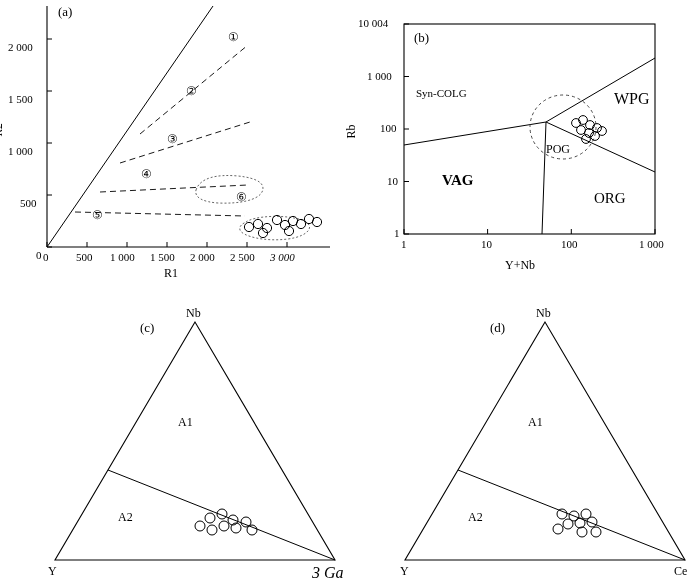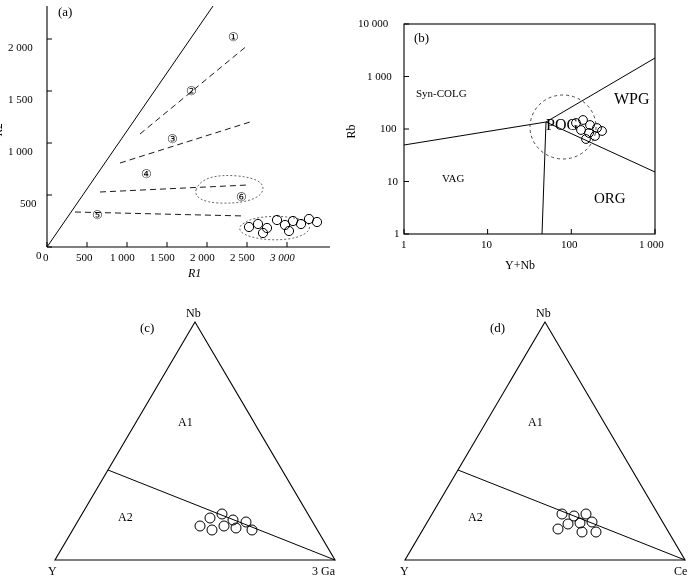--- a/index.html
+++ b/index.html
@@ -74,21 +74,21 @@
   <span class="lbl tick" style="left:8px;top:41px;">2 000</span>
 
   <span class="lbl tick" style="left:43px;top:251px;">0</span>
   <span class="lbl tick" style="left:76px;top:251px;">500</span>
   <span class="lbl tick" style="left:110px;top:251px;">1 000</span>
   <span class="lbl tick" style="left:150px;top:251px;">1 500</span>
   <span class="lbl tick" style="left:190px;top:251px;">2 000</span>
   <span class="lbl tick" style="left:230px;top:251px;">2 500</span>
   <span class="lbl tick" style="left:270px;top:251px;font-style:italic;">3 000</span>
 
-  <span class="lbl axis-title" style="left:188px;top:266px;font-style:italic;">R1</span>
+  <span class="lbl axis-title" style="left:164px;top:266px;">R1</span>
   <span class="lbl axis-title" style="left:-8px;top:122px;transform:rotate(-90deg);font-style:italic;">R2</span>
 
   <span class="lbl" style="left:228px;top:30px;font-size:12px;">①</span>
   <span class="lbl" style="left:186px;top:84px;font-size:12px;">②</span>
   <span class="lbl" style="left:167px;top:132px;font-size:12px;">③</span>
   <span class="lbl" style="left:141px;top:167px;font-size:12px;">④</span>
   <span class="lbl" style="left:92px;top:208px;font-size:12px;">⑤</span>
   <span class="lbl" style="left:236px;top:190px;font-size:12px;">⑥</span>
 </div>
 
@@ -127,38 +127,38 @@
       <circle cx="239" cy="133" r="4.4"></circle>
       <circle cx="247" cy="128" r="4.4"></circle>
       <circle cx="245" cy="136" r="4.4"></circle>
       <circle cx="236" cy="139" r="4.4"></circle>
       <circle cx="252" cy="131" r="4.4"></circle>
     </g>
   </svg>
 
   <span class="lbl panel-id" style="left:64px;top:30px;">(b)</span>
 
-  <span class="lbl tick" style="left:8px;top:17px;">10 000</span>
+  <span class="lbl tick" style="left:8px;top:17px;">10 004</span>
   <span class="lbl tick" style="left:17px;top:70px;">1 000</span>
   <span class="lbl tick" style="left:30px;top:122px;">100</span>
   <span class="lbl tick" style="left:37px;top:175px;">10</span>
   <span class="lbl tick" style="left:44px;top:227px;">1</span>
 
   <span class="lbl tick" style="left:51px;top:238px;">1</span>
   <span class="lbl tick" style="left:131px;top:238px;">10</span>
   <span class="lbl tick" style="left:211px;top:238px;">100</span>
   <span class="lbl tick" style="left:289px;top:238px;">1 000</span>
 
   <span class="lbl axis-title" style="left:155px;top:258px;">Y+Nb</span>
   <span class="lbl axis-title" style="left:-6px;top:124px;transform:rotate(-90deg);">Rb</span>
 
   <span class="lbl" style="left:66px;top:87px;font-size:11px;">Syn-COLG</span>
   <span class="lbl" style="left:264px;top:90px;font-size:16px;">WPG</span>
-  <span class="lbl" style="left:196px;top:116px;font-size:16px;">POG</span>
-  <span class="lbl" style="left:92px;top:172px;font-size:11px;">VAG</span>
+  <span class="lbl" style="left:196px;top:142px;font-size:12px;">POG</span>
+  <span class="lbl" style="left:92px;top:172px;font-size:15px;font-weight:bold;">VAG</span>
   <span class="lbl" style="left:244px;top:190px;font-size:15px;">ORG</span>
 </div>
 
 <div class="panel" style="left:0px;top:292px;width:350px;height:295px;">
   <svg width="350" height="295" viewBox="0 0 350 295">
 
     <polygon points="195,30 55,268 335,268" fill="none" stroke="#000" stroke-width="1.1"></polygon>
 
     <line x1="108" y1="178" x2="335" y2="268" stroke="#000" stroke-width="1"></line>
 
@@ -171,21 +171,21 @@
       <circle cx="212" cy="238" r="5.0"></circle>
       <circle cx="246" cy="230" r="5.0"></circle>
       <circle cx="200" cy="234" r="5.0"></circle>
       <circle cx="252" cy="238" r="5.0"></circle>
     </g>
   </svg>
 
   <span class="lbl panel-id" style="left:140px;top:28px;">(c)</span>
   <span class="lbl" style="left:186px;top:14px;font-size:12px;">Nb</span>
   <span class="lbl" style="left:48px;top:272px;font-size:12px;">Y</span>
-  <span class="lbl" style="left:312px;top:272px;font-size:12px;">3 Ga</span>
+  <span class="lbl" style="left:312px;top:272px;font-size:16px;font-style:italic;">3 Ga</span>
   <span class="lbl" style="left:178px;top:123px;font-size:12px;">A1</span>
   <span class="lbl" style="left:118px;top:218px;font-size:12px;">A2</span>
 </div>
 
 <div class="panel" style="left:350px;top:292px;width:350px;height:295px;">
   <svg width="350" height="295" viewBox="0 0 350 295">
     <polygon points="195,30 55,268 335,268" fill="none" stroke="#000" stroke-width="1.1"></polygon>
     <line x1="108" y1="178" x2="335" y2="268" stroke="#000" stroke-width="1"></line>
 
     <g fill="none" stroke="#000" stroke-width="1">

